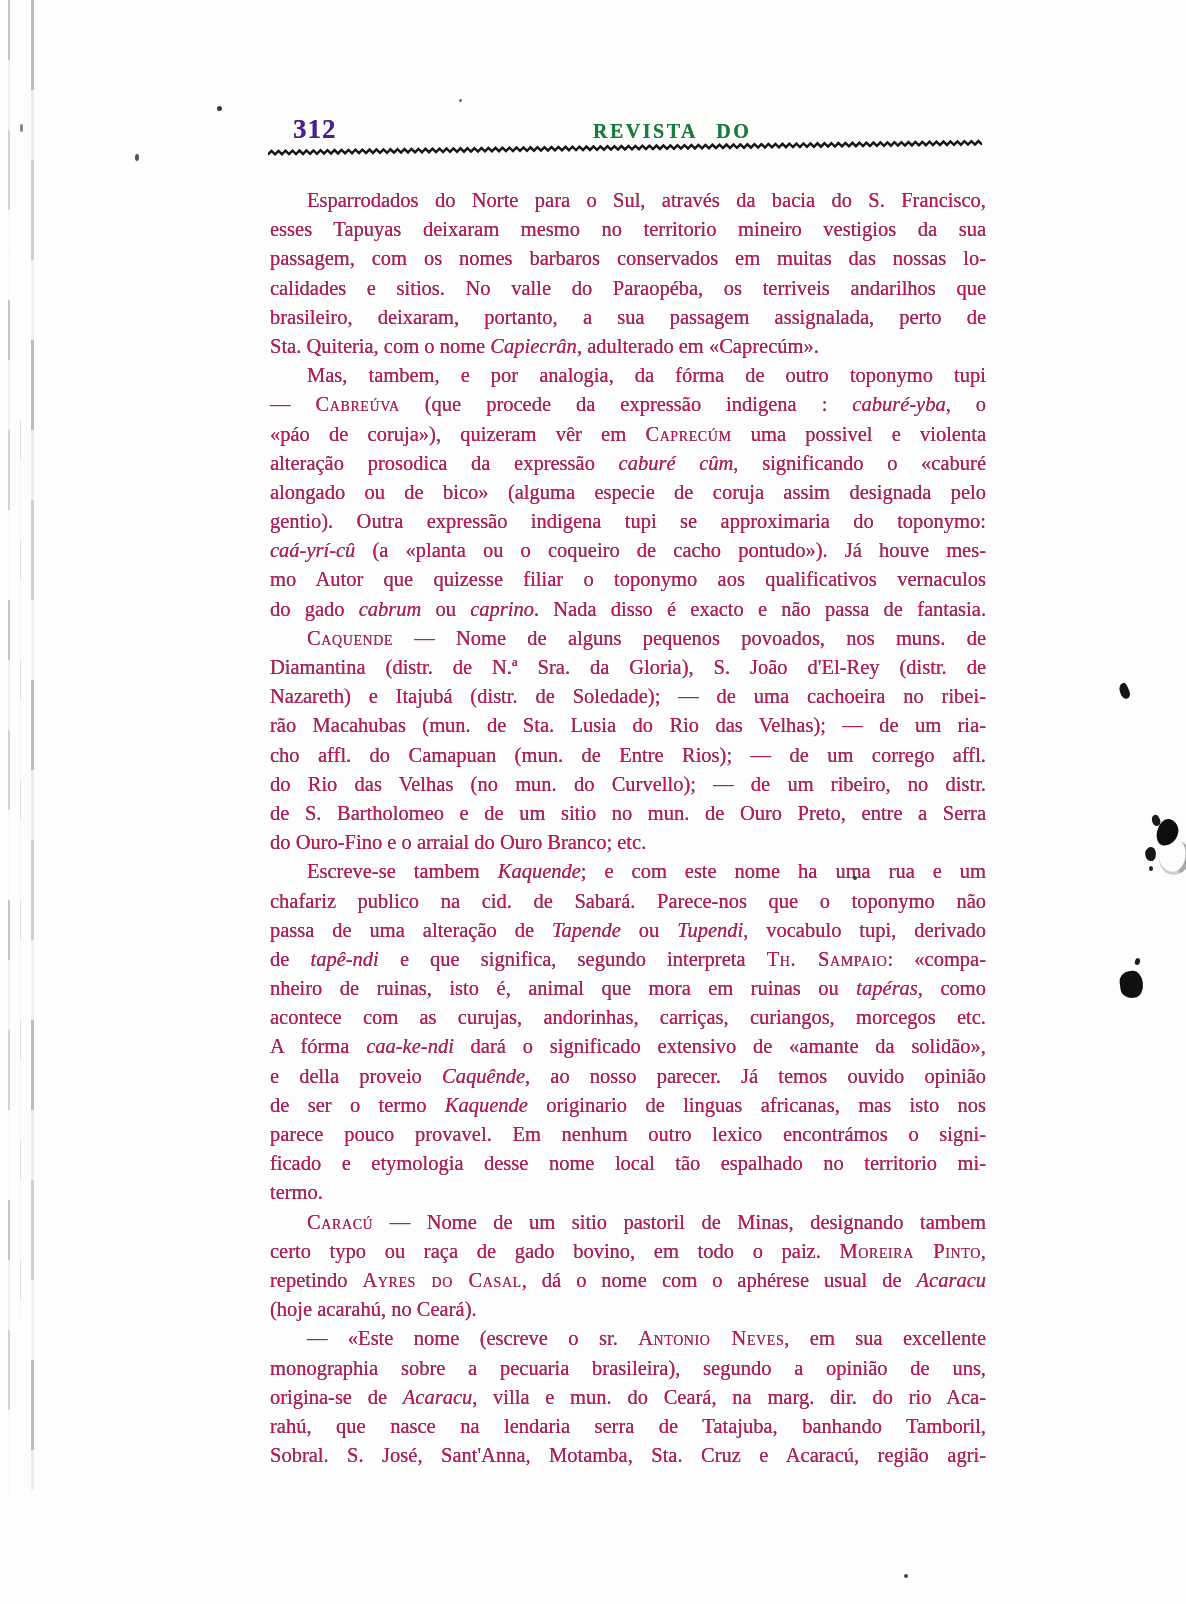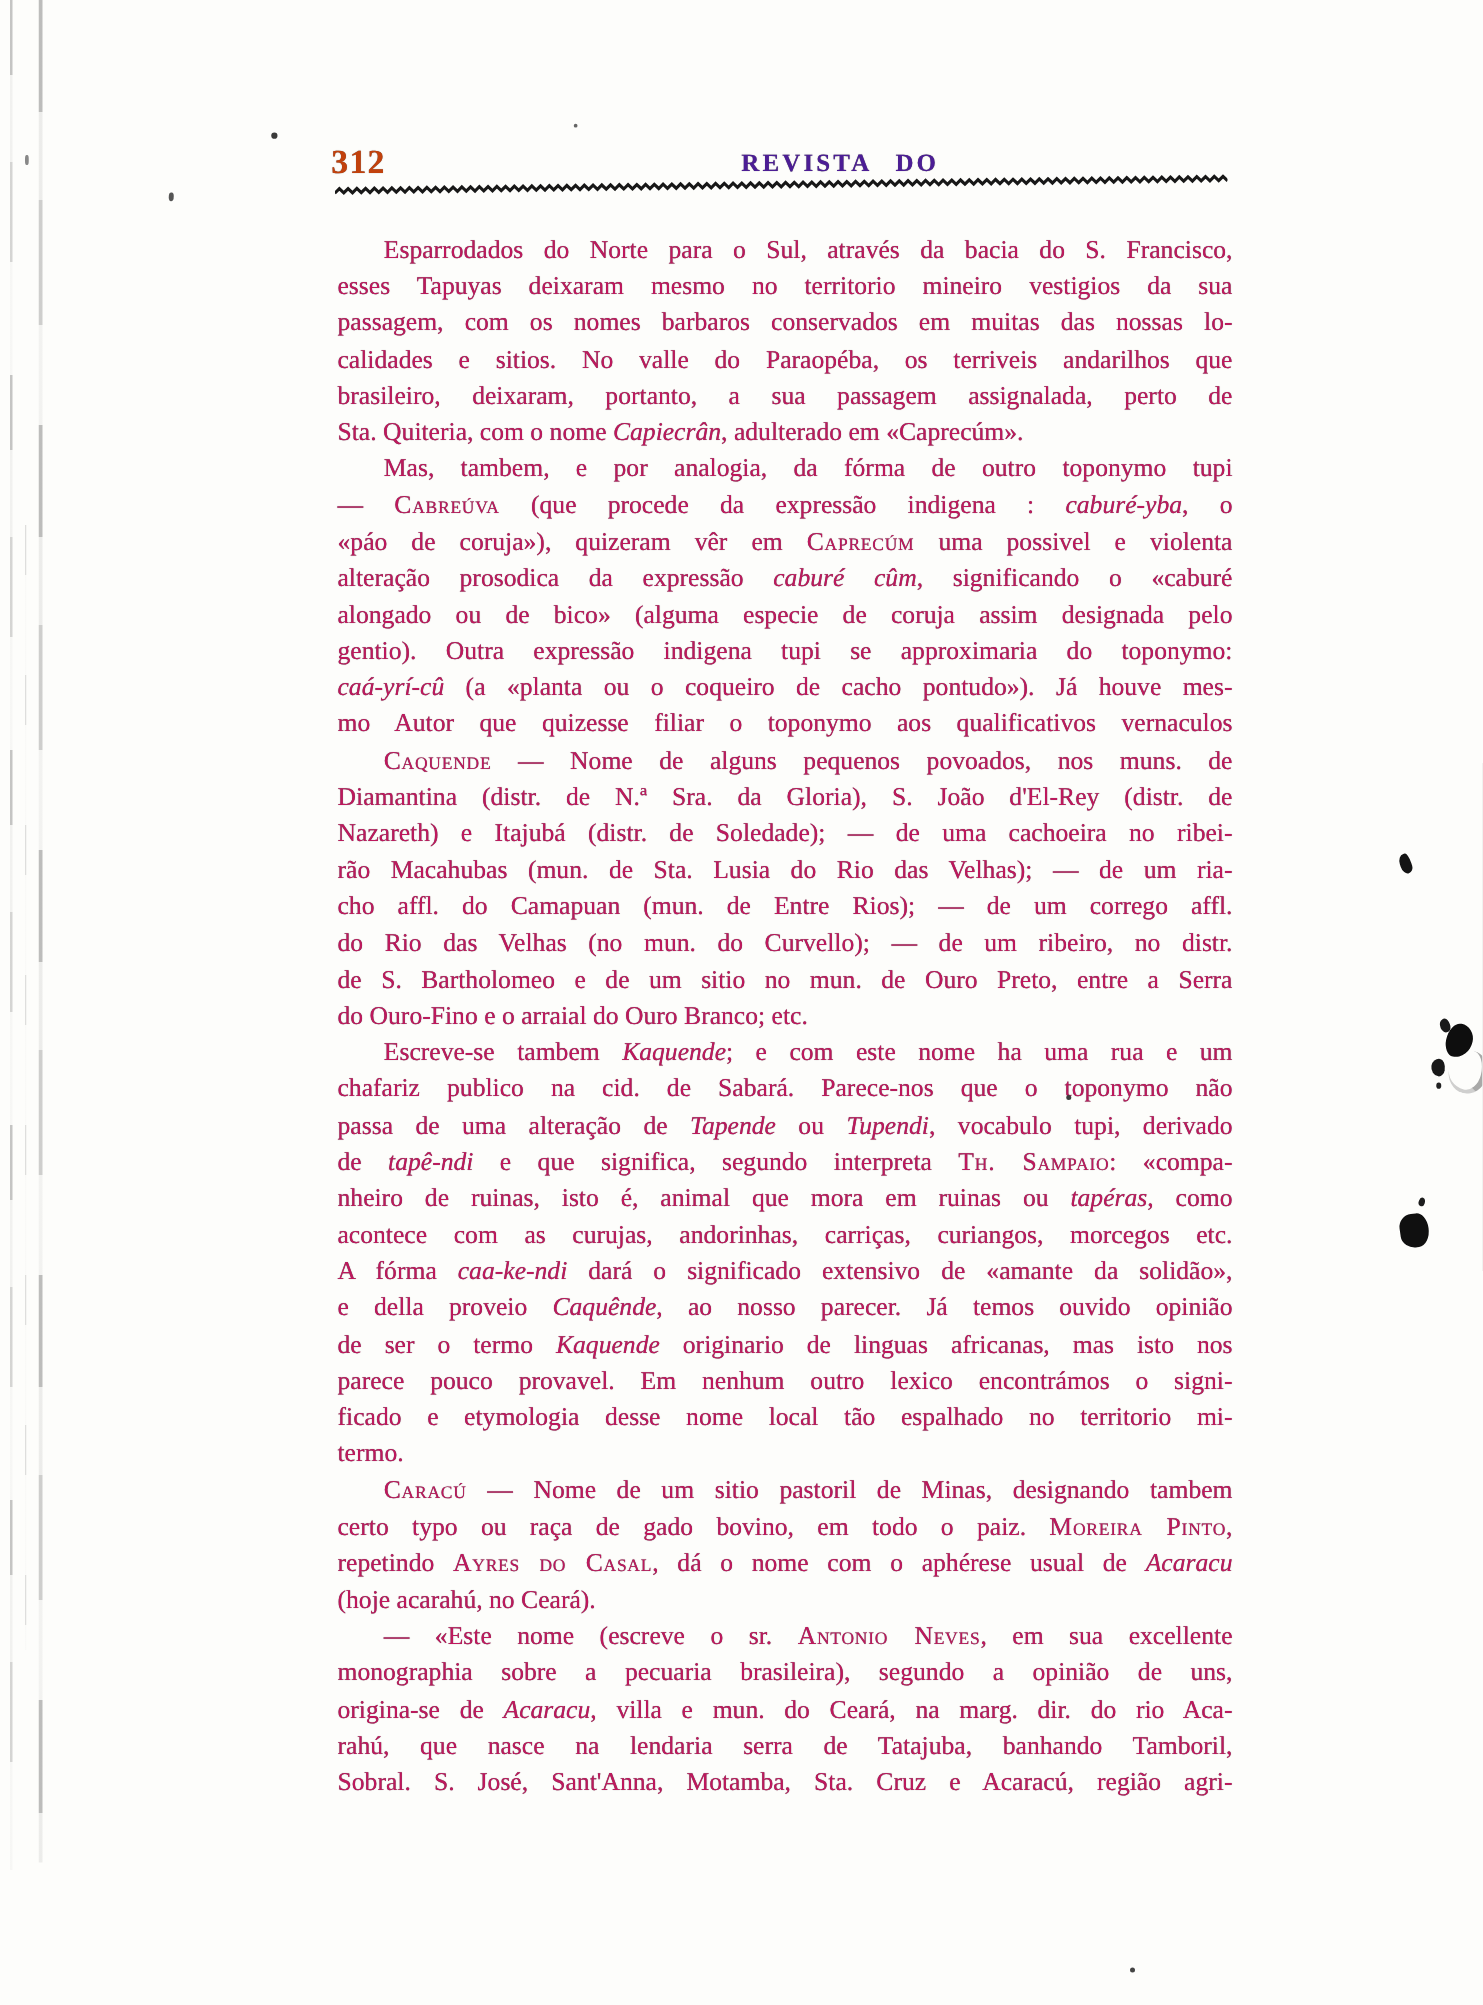--- a/index.html
+++ b/index.html
@@ -9,35 +9,35 @@
     height: 1604px;
     background: #fdfdfb;
     overflow: hidden;
     font-family: "Liberation Serif", "DejaVu Serif", serif;
     color: #1c1c1c;
   }
 
   
   .page-num {
     position: absolute;
-    left: 265px; top: 114px;
+    left: 293px; top: 114px;
     font-size: 27px;
     font-weight: bold;
     letter-spacing: 1px;
-    color: #c2410c;
+    color: #4c1d95;
     text-shadow: 0 0 0.6px rgba(0,0,0,.65);
   }
   .running-title {
     position: absolute;
     left: 593px; top: 120px;
     font-size: 20px;
     font-weight: bold;
     letter-spacing: 2.5px;
     word-spacing: 12px;
-    color: #4c1d95;
+    color: #15803d;
     text-shadow: 0 0 0.6px rgba(0,0,0,.65);
   }
 
   
   .rule-wrap {
     position: absolute;
     left: 268px; top: 146px;
     width: 714px; height: 14px;
     transform: rotate(-0.8deg);
     transform-origin: 0 50%;
@@ -135,20 +135,21 @@
       </div>
       <div class="para">
         <div class="line indent"><span class="rm">Mas, tambem, e por analogia, da fórma de outro toponymo tupi</span></div>
         <div class="line"><span class="rm">— </span><span class="sc">Cabreúva</span><span class="rm"> (que procede da expressão indigena : </span><span class="it">caburé-yba</span><span class="rm">, o</span></div>
         <div class="line"><span class="rm">«páo de coruja»), quizeram vêr em </span><span class="sc">Caprecúm</span><span class="rm"> uma possivel e violenta</span></div>
         <div class="line"><span class="rm">alteração prosodica da expressão </span><span class="it">caburé cûm</span><span class="rm">, significando o «caburé</span></div>
         <div class="line"><span class="rm">alongado ou de bico» (alguma especie de coruja assim designada pelo</span></div>
         <div class="line"><span class="rm">gentio).  Outra expressão indigena tupi se approximaria do toponymo:</span></div>
         <div class="line"><span class="it">caá-yrí-cû</span><span class="rm"> (a «planta ou o coqueiro de cacho pontudo»).  Já houve mes-</span></div>
         <div class="line"><span class="rm">mo Autor que quizesse filiar o toponymo aos qualificativos vernaculos</span></div>
+        <div class="line"><span class="rm">do gado </span><span class="it">cabrum</span><span class="rm"> ou </span><span class="it">caprino</span><span class="rm">.  Nada disso é exacto e não passa de fantasia.</span></div>
       </div>
       <div class="para">
         <div class="line indent"><span class="sc">Caquende</span><span class="rm"> — Nome de alguns pequenos povoados, nos muns. de</span></div>
         <div class="line"><span class="rm">Diamantina (distr. de N.ª Sra. da Gloria), S. João d'El-Rey (distr. de</span></div>
         <div class="line"><span class="rm">Nazareth) e Itajubá (distr. de Soledade); — de uma cachoeira no ribei-</span></div>
         <div class="line"><span class="rm">rão Macahubas (mun. de Sta. Lusia do Rio das Velhas); — de um ria-</span></div>
         <div class="line"><span class="rm">cho affl. do Camapuan (mun. de Entre Rios); — de um corrego affl.</span></div>
         <div class="line"><span class="rm">do Rio das Velhas (no mun. do Curvello); — de um ribeiro, no distr.</span></div>
         <div class="line"><span class="rm">de S. Bartholomeo e de um sitio no mun. de Ouro Preto, entre a Serra</span></div>
         <div class="line last"><span class="rm">do Ouro-Fino e o arraial do Ouro Branco;  etc.</span></div>

